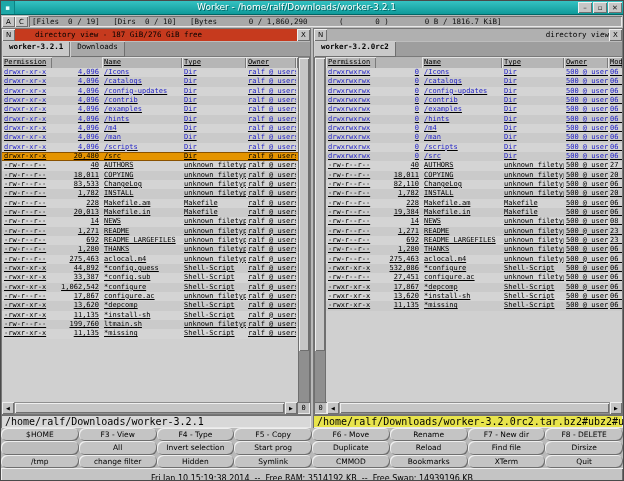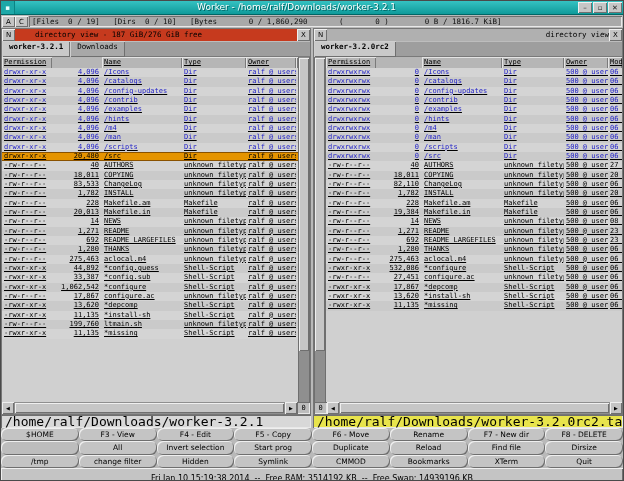--- a/index.html
+++ b/index.html
@@ -75,21 +75,21 @@
     font-size:5px;background:#c4c4c4;
     box-shadow:inset 1px 1px 0 #efefef,inset -1px -1px 0 #6f6f6f;cursor:default;}
   .htrack{flex:1;background:#8f8f8f;position:relative;}
   .hthumb{position:absolute;top:1px;bottom:1px;left:1px;right:1px;background:#c6c6c6;
     box-shadow:inset 1px 1px 0 #efefef,inset -1px -1px 0 #6f6f6f;}
   .zerobox{width:13px;flex:none;display:flex;align-items:center;justify-content:center;
     font-family:"DejaVu Sans Mono",monospace;font-size:7px;background:#bdbdbd;
     box-shadow:inset 1px 1px 0 #6f6f6f,inset -1px -1px 0 #e8e8e8;}
   
   .pathrow{height:13px;display:flex;}
-  .path{width:311px;font-family:"DejaVu Sans Mono",monospace;font-size:13px;line-height:13px;
+  .path{width:311px;font-family:"DejaVu Sans Mono",monospace;font-size:10px;line-height:13px;
     padding-left:4px;white-space:nowrap;overflow:hidden;
     box-shadow:inset 1px 1px 0 #6f6f6f,inset -1px -1px 0 #e8e8e8;cursor:text;}
   .path.left-path{background:#d8d8d8;color:#000;}
   .path.right-path{background:#e8e44c;color:#000;}
   .path-divider{width:2px;background:#b9b9b9;}
   
   .btngrid{height:40px;display:grid;grid-template-columns:repeat(8,1fr);grid-auto-rows:13.33px;}
   .gbtn{display:flex;align-items:center;justify-content:center;font-size:7.5px;
     background:#c4c4c4;white-space:nowrap;overflow:hidden;
     box-shadow:inset 1px 1px 0 #efefef,inset -1px -1px 0 #6f6f6f;cursor:default;border-radius:6px;}
@@ -643,21 +643,21 @@
 
   <div class="pathrow">
     <div class="path left-path">/home/ralf/Downloads/worker-3.2.1</div>
     <div class="path-divider"></div>
     <div class="path right-path">/home/ralf/Downloads/worker-3.2.0rc2.tar.bz2#ubz2#utar/worke</div>
   </div>
 
   <div class="btngrid">
       <div class="gbtn">$HOME</div>
       <div class="gbtn">F3 - View</div>
-      <div class="gbtn">F4 - Edit</div>
+      <div class="gbtn">F4 - Type</div>
       <div class="gbtn">F5 - Copy</div>
       <div class="gbtn">F6 - Move</div>
       <div class="gbtn">Rename</div>
       <div class="gbtn">F7 - New dir</div>
       <div class="gbtn">F8 - DELETE</div>
       <div class="gbtn empty"></div>
       <div class="gbtn">All</div>
       <div class="gbtn">Invert selection</div>
       <div class="gbtn">Start prog</div>
       <div class="gbtn">Duplicate</div>

